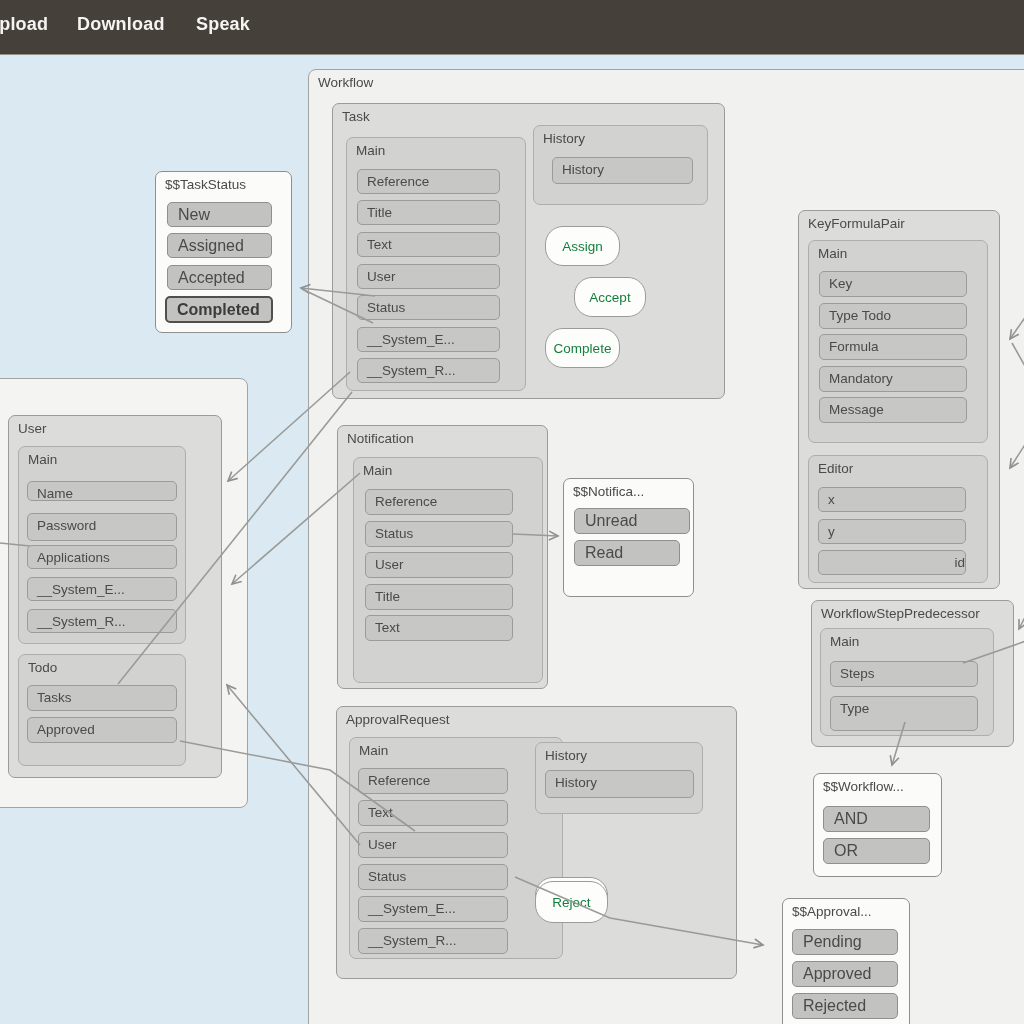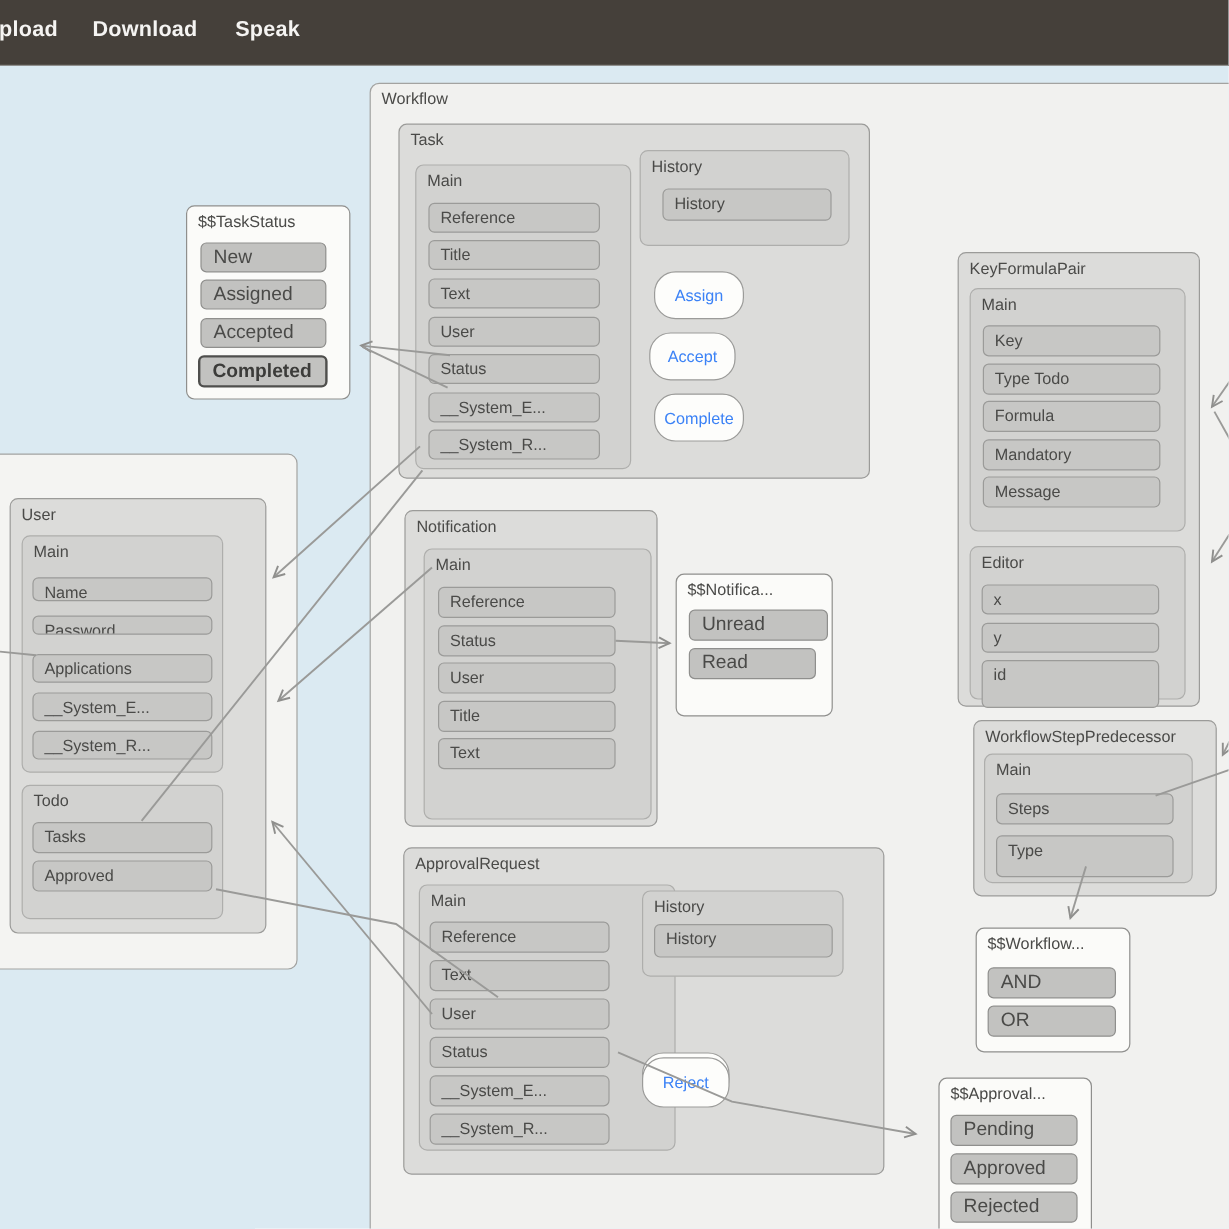--- a/index.html
+++ b/index.html
@@ -18,21 +18,21 @@
   .container-box{background:#f1f1ef;border:1.5px solid #a3a3a1;border-radius:8px;z-index:1;}
   .group{background:#d2d2d0;border:1px solid #aeaeac;border-radius:7px;z-index:3;}
   .field{background:#c7c7c5;border:1px solid #9b9b99;border-radius:5px;z-index:4;
          color:#4a4a48;font-size:13.5px;line-height:23px;padding-left:9px;overflow:hidden;white-space:nowrap;}
   .enumbox{background:#fbfbf9;border:1.5px solid #8f8f8d;border-radius:7px;z-index:5;}
   .enumitem{background:#c2c2c0;border:1px solid #8f8f8d;border-radius:5px;z-index:6;
          color:#4a4a48;font-size:16px;line-height:24px;padding-left:10px;white-space:nowrap;overflow:hidden;}
   .enumitem.selected{border:2px solid #4f4f4d;font-weight:bold;color:#3c3c3a;}
   .boxtitle{position:absolute;left:9px;top:5px;color:#4a4a48;font-size:13.5px;white-space:nowrap;z-index:4;}
   .pillbtn{position:absolute;background:#fdfdfb;border:1.5px solid #9b9b99;border-radius:18px;
-         color:#3b82f6;font-size:13.5px;display:flex;align-items:center;justify-content:center;
+         color:#15803d;font-size:13.5px;display:flex;align-items:center;justify-content:center;
          z-index:6;box-sizing:border-box;cursor:pointer;}
   svg.edges{position:absolute;left:0;top:0;z-index:20;pointer-events:none;}
 </style>
 </head>
 <body>
 
 <div id="screen">
 
   <div class="abs container-box" style="left:308px;top:69px;width:770px;height:1000px;">
     <span class="boxtitle">Workflow</span>
@@ -53,39 +53,39 @@
   <div class="abs field" style="left:357px;top:295px;width:143px;height:25px;">Status</div>
   <div class="abs field" style="left:357px;top:327px;width:143px;height:25px;">__System_E...</div>
   <div class="abs field" style="left:357px;top:358px;width:143px;height:25px;">__System_R...</div>
 
   <div class="abs group" style="left:533px;top:125px;width:175px;height:80px;">
     <span class="boxtitle">History</span>
   </div>
   <div class="abs field" style="left:552px;top:157px;width:141px;height:27px;">History</div>
 
   <button class="pillbtn" style="left:545px;top:226px;width:75px;height:40px;">Assign</button>
-  <button class="pillbtn" style="left:541px;top:277px;width:72px;height:40px;">Accept</button>
+  <button class="pillbtn" style="left:574px;top:277px;width:72px;height:40px;">Accept</button>
   <button class="pillbtn" style="left:545px;top:328px;width:75px;height:40px;">Complete</button>
 
   <div class="abs enumbox" style="left:155px;top:171px;width:137px;height:162px;">
     <span class="boxtitle">$$TaskStatus</span>
   </div>
   <div class="abs enumitem" style="left:167px;top:202px;width:105px;height:25px;">New</div>
   <div class="abs enumitem" style="left:167px;top:233px;width:105px;height:25px;">Assigned</div>
   <div class="abs enumitem" style="left:167px;top:265px;width:105px;height:25px;">Accepted</div>
   <div class="abs enumitem selected" style="left:165px;top:296px;width:108px;height:27px;">Completed</div>
 
   <div class="abs entity" style="left:8px;top:415px;width:214px;height:363px;">
     <span class="boxtitle">User</span>
   </div>
   <div class="abs group" style="left:18px;top:446px;width:168px;height:198px;">
     <span class="boxtitle">Main</span>
   </div>
   <div class="abs field" style="left:27px;top:481px;width:150px;height:20px;">Name</div>
-  <div class="abs field" style="left:27px;top:513px;width:150px;height:16px;">Password</div>
+  <div class="abs field" style="left:27px;top:513px;width:150px;height:28px;">Password</div>
   <div class="abs field" style="left:27px;top:545px;width:150px;height:24px;">Applications</div>
   <div class="abs field" style="left:27px;top:577px;width:150px;height:24px;">__System_E...</div>
   <div class="abs field" style="left:27px;top:609px;width:150px;height:24px;">__System_R...</div>
 
   <div class="abs group" style="left:18px;top:654px;width:168px;height:112px;">
     <span class="boxtitle">Todo</span>
   </div>
   <div class="abs field" style="left:27px;top:685px;width:150px;height:26px;">Tasks</div>
   <div class="abs field" style="left:27px;top:717px;width:150px;height:26px;">Approved</div>
 
@@ -138,21 +138,21 @@
   <div class="abs field" style="left:819px;top:303px;width:148px;height:26px;">Type Todo</div>
   <div class="abs field" style="left:819px;top:334px;width:148px;height:26px;">Formula</div>
   <div class="abs field" style="left:819px;top:366px;width:148px;height:26px;">Mandatory</div>
   <div class="abs field" style="left:819px;top:397px;width:148px;height:26px;">Message</div>
 
   <div class="abs group" style="left:808px;top:455px;width:180px;height:128px;">
     <span class="boxtitle">Editor</span>
   </div>
   <div class="abs field" style="left:818px;top:487px;width:148px;height:25px;">x</div>
   <div class="abs field" style="left:818px;top:519px;width:148px;height:25px;">y</div>
-  <div class="abs field" style="left:818px;top:550px;width:148px;height:40px;">id</div>
+  <div class="abs field" style="left:818px;top:550px;width:148px;height:25px;text-align:right;">id</div>
 
   <div class="abs entity" style="left:811px;top:600px;width:203px;height:147px;">
     <span class="boxtitle">WorkflowStepPredecessor</span>
   </div>
   <div class="abs group" style="left:820px;top:628px;width:174px;height:108px;">
     <span class="boxtitle">Main</span>
   </div>
   <div class="abs field" style="left:830px;top:661px;width:148px;height:26px;">Steps</div>
   <div class="abs field" style="left:830px;top:696px;width:148px;height:35px;">Type</div>
 

